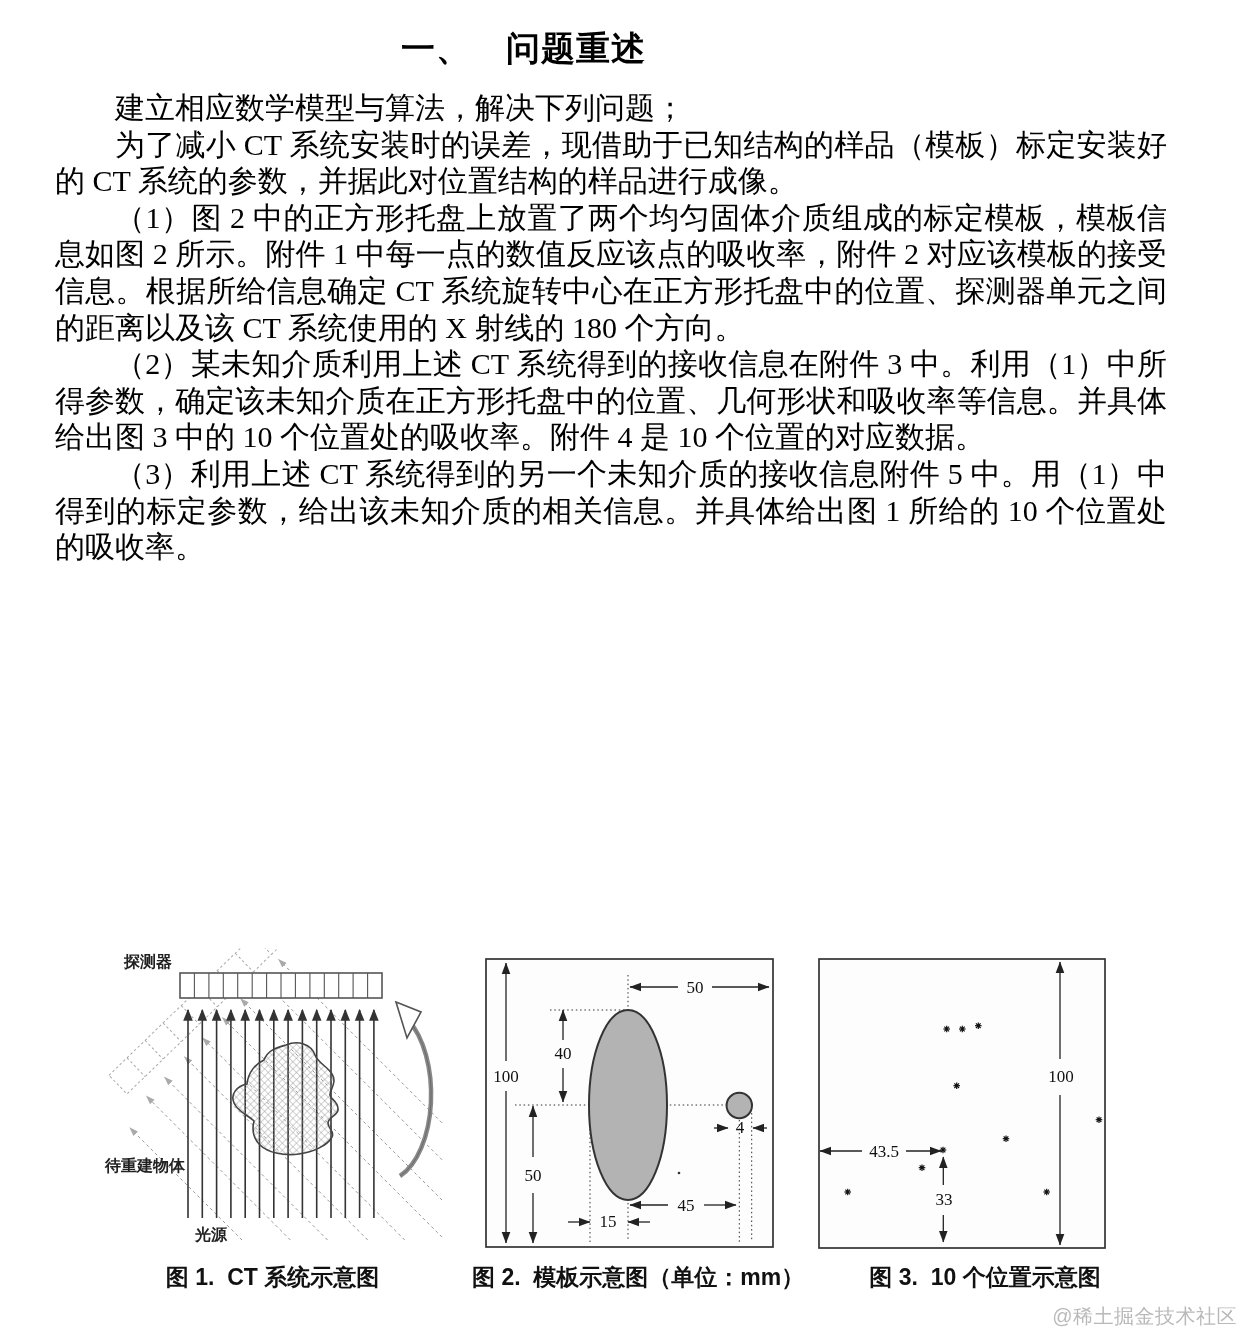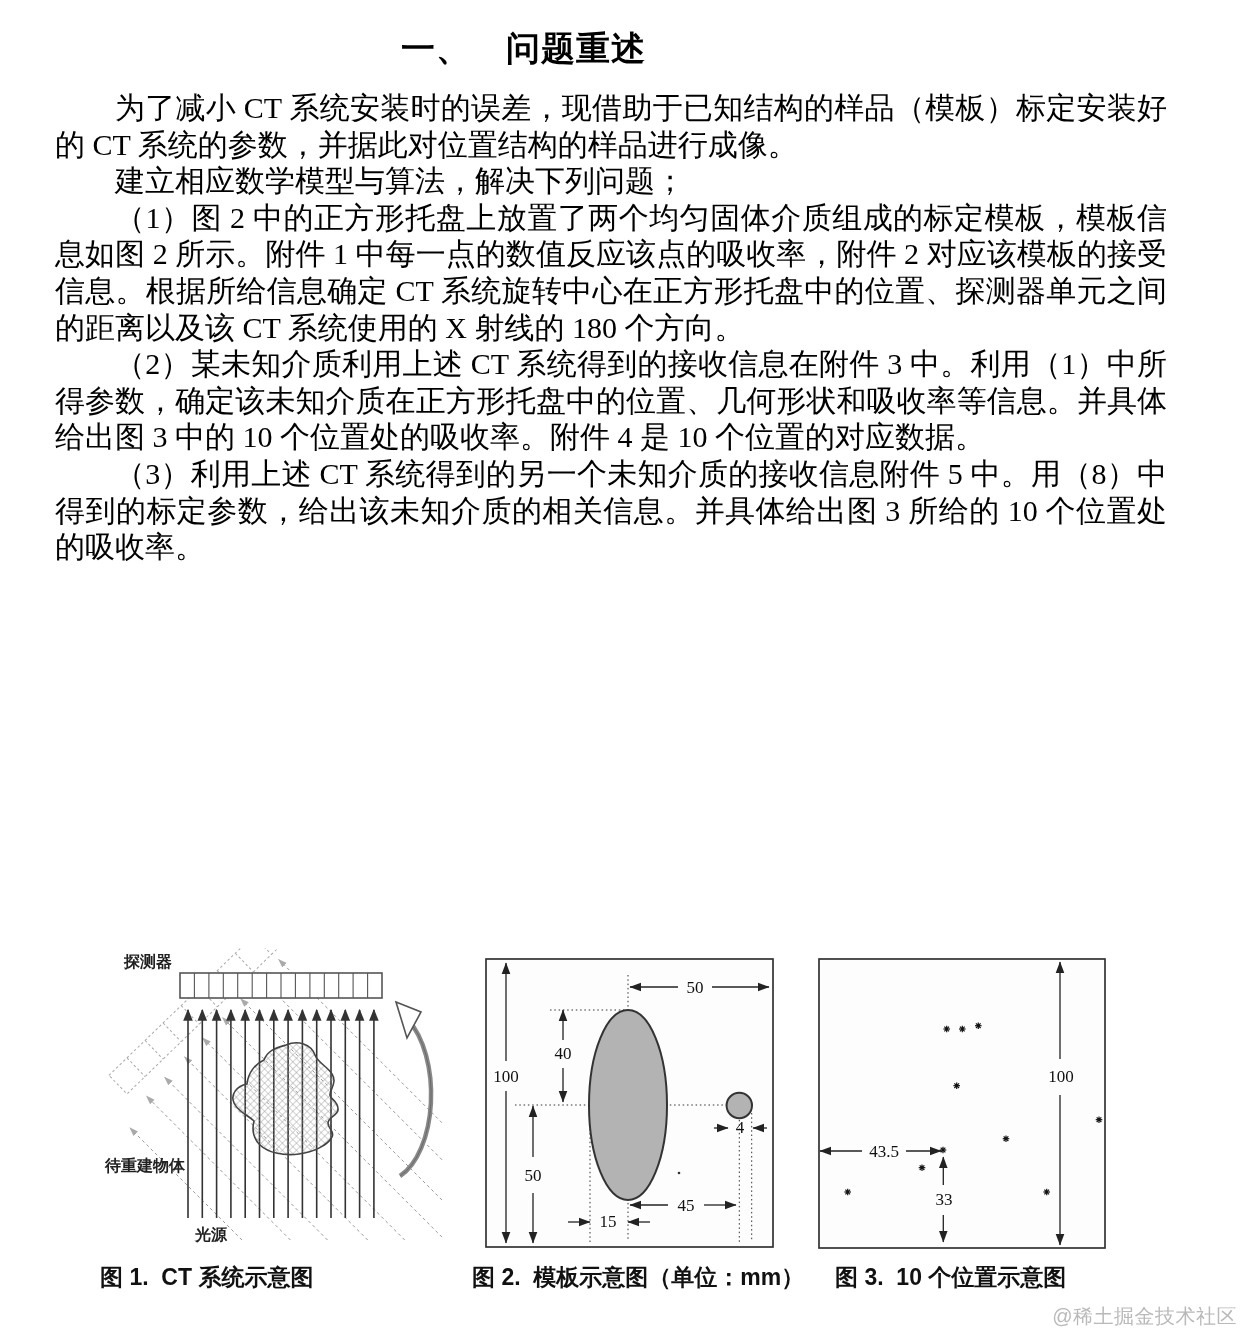--- a/index.html
+++ b/index.html
@@ -4,42 +4,42 @@
 <style>
   html,body{margin:0;padding:0;background:#ffffff;}
   body{width:1247px;height:1336px;position:relative;overflow:hidden;
        font-family:"Liberation Serif","DejaVu Serif",serif;color:#000;}
   .title{position:absolute;top:26px;left:0;width:1047px;text-align:center;
          font-size:34px;font-weight:700;letter-spacing:1px;}
   .bodytext{position:absolute;top:90px;left:55px;width:1112px;}
   .bodytext p{margin:0;font-size:30px;line-height:36.6px;text-align:justify;
               text-indent:2em;}
   .figwrap{position:absolute;}
-  .caption{position:absolute;top:1262px;height:32px;text-align:left;
+  .caption{position:absolute;top:1262px;height:32px;text-align:center;
            font-family:"Liberation Sans","DejaVu Sans",sans-serif;
            font-size:23px;font-weight:700;white-space:pre;color:#111;}
   .watermark{position:absolute;right:10px;bottom:6px;color:#b9b9b9;
              font-family:"Liberation Sans","DejaVu Sans",sans-serif;
              font-size:20px;letter-spacing:.5px;}
   svg text.dim{font-family:"Liberation Serif","DejaVu Serif",serif;
                font-size:17px;fill:#111;}
   svg text.figlabel{font-family:"Liberation Sans","DejaVu Sans",sans-serif;
                     font-size:16px;font-weight:700;fill:#222;}
 </style>
 </head>
 <body>
 
 <div class="title">一、　问题重述</div>
 
 <div class="bodytext">
+  <p>建立相应数学模型与算法，解决下列问题；</p>
   <p>为了减小 CT 系统安装时的误差，现借助于已知结构的样品（模板）标定安装好的 CT 系统的参数，并据此对位置结构的样品进行成像。</p>
-  <p>建立相应数学模型与算法，解决下列问题；</p>
   <p>（1）图 2 中的正方形托盘上放置了两个均匀固体介质组成的标定模板，模板信息如图 2 所示。附件 1 中每一点的数值反应该点的吸收率，附件 2 对应该模板的接受信息。根据所给信息确定 CT 系统旋转中心在正方形托盘中的位置、探测器单元之间的距离以及该 CT 系统使用的 X 射线的 180 个方向。</p>
   <p>（2）某未知介质利用上述 CT 系统得到的接收信息在附件 3 中。利用（1）中所得参数，确定该未知介质在正方形托盘中的位置、几何形状和吸收率等信息。并具体给出图 3 中的 10 个位置处的吸收率。附件 4 是 10 个位置的对应数据。</p>
-  <p>（3）利用上述 CT 系统得到的另一个未知介质的接收信息附件 5 中。用（8）中得到的标定参数，给出该未知介质的相关信息。并具体给出图 3 所给的 10 个位置处的吸收率。</p>
+  <p>（3）利用上述 CT 系统得到的另一个未知介质的接收信息附件 5 中。用（1）中得到的标定参数，给出该未知介质的相关信息。并具体给出图 1 所给的 10 个位置处的吸收率。</p>
 </div>
 
 <div class="figwrap" style="left:102px;top:948px;width:345px;height:302px">
 <svg width="345" height="302" viewBox="0 0 345 302">
   <defs>
     <marker id="ah1" viewBox="0 0 10 10" refX="9" refY="5" markerWidth="7.5" markerHeight="7.5" orient="auto-start-reverse">
       <path d="M0,1 L10,5 L0,9 Z" fill="#333"></path>
     </marker>
     <marker id="ah1g" viewBox="0 0 10 10" refX="9" refY="5" markerWidth="9" markerHeight="9" orient="auto-start-reverse">
       <path d="M0,1.5 L10,5 L0,8.5 Z" fill="#aaa"></path>

